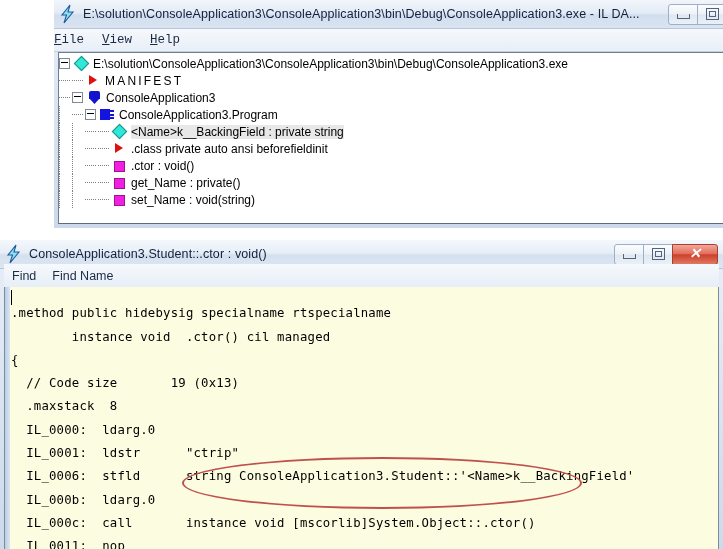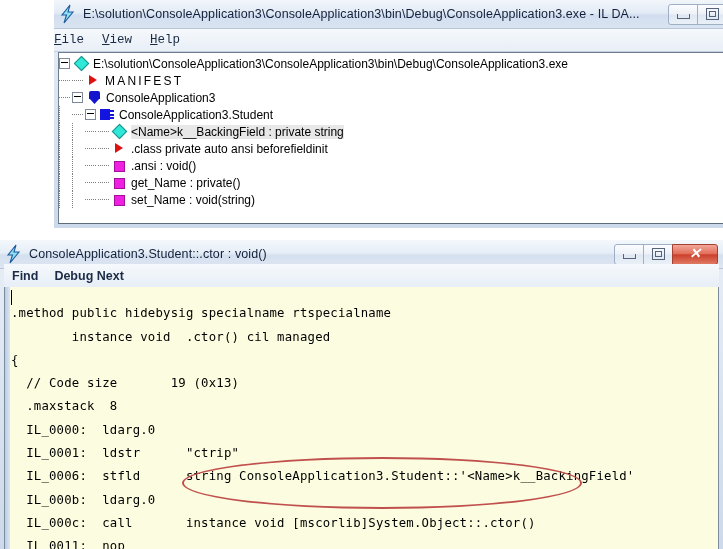--- a/index.html
+++ b/index.html
@@ -283,21 +283,21 @@
     overflow: hidden;
   }
   .code-menubar {
     height: 23px;
     background: linear-gradient(to bottom,#f6f9fc 0%,#e7eef7 100%);
     border-bottom: 1px solid #b9c6da;
     display: flex;
     align-items: center;
     padding-left: 8px;
   }
-  .code-menubar .menuitem { margin-right: 16px; font-weight: bold; }
+  .code-menubar .menuitem { margin-right: 16px; }
   .code-area {
     position: absolute;
     left: 0;
     top: 23px;
     right: 0;
     bottom: 0;
     background: #fcfce0;
     border: 1px solid #7d8c9c;
     border-top: none;
     box-sizing: border-box;
@@ -386,21 +386,21 @@
           <span class="dotline"></span>
           <span class="expander"></span>
           <span class="ico ico-shield"></span>
           <span class="tlabel">ConsoleApplication3</span>
         </div>
         <div class="trow">
           <span class="vline"></span>
           <span class="dotline"></span>
           <span class="expander"></span>
           <span class="ico ico-class"></span>
-          <span class="tlabel">ConsoleApplication3.Student</span>
+          <span class="tlabel">ConsoleApplication3.Program</span>
         </div>
         <div class="trow">
           <span class="vline"></span>
           <span class="vline"></span>
           <span class="dotline"></span>
           <span class="dotline"></span>
           <span class="ico ico-diamond"></span>
           <span class="tlabel sel">&lt;Name&gt;k__BackingField : private string</span>
         </div>
         <div class="trow">
@@ -410,21 +410,21 @@
           <span class="dotline"></span>
           <span class="ico ico-rtri"></span>
           <span class="tlabel">.class private auto ansi beforefieldinit</span>
         </div>
         <div class="trow">
           <span class="vline"></span>
           <span class="vline"></span>
           <span class="dotline"></span>
           <span class="dotline"></span>
           <span class="ico ico-meth"></span>
-          <span class="tlabel">.ansi : void()</span>
+          <span class="tlabel">.ctor : void()</span>
         </div>
         <div class="trow">
           <span class="vline"></span>
           <span class="vline"></span>
           <span class="dotline"></span>
           <span class="dotline"></span>
           <span class="ico ico-meth"></span>
           <span class="tlabel">get_Name : private()</span>
         </div>
         <div class="trow">
@@ -457,21 +457,21 @@
         </span>
       <span class="winbtn close">
           <i class="gly-x">✕</i>
         </span>
     </span>
   </div>
 
   <div class="code-client">
     <div class="code-menubar">
       <span class="menuitem">Find</span>
-      <span class="menuitem">Debug Next</span>
+      <span class="menuitem">Find Name</span>
     </div>
     <div class="code-area">
       <div class="code-scroll-l"></div>
       <div class="caret"></div>
       <pre class="code-text">.method public hidebysig specialname rtspecialname 
         instance void  .ctor() cil managed
 {
   // Code size       19 (0x13)
   .maxstack  8
   IL_0000:  ldarg.0

